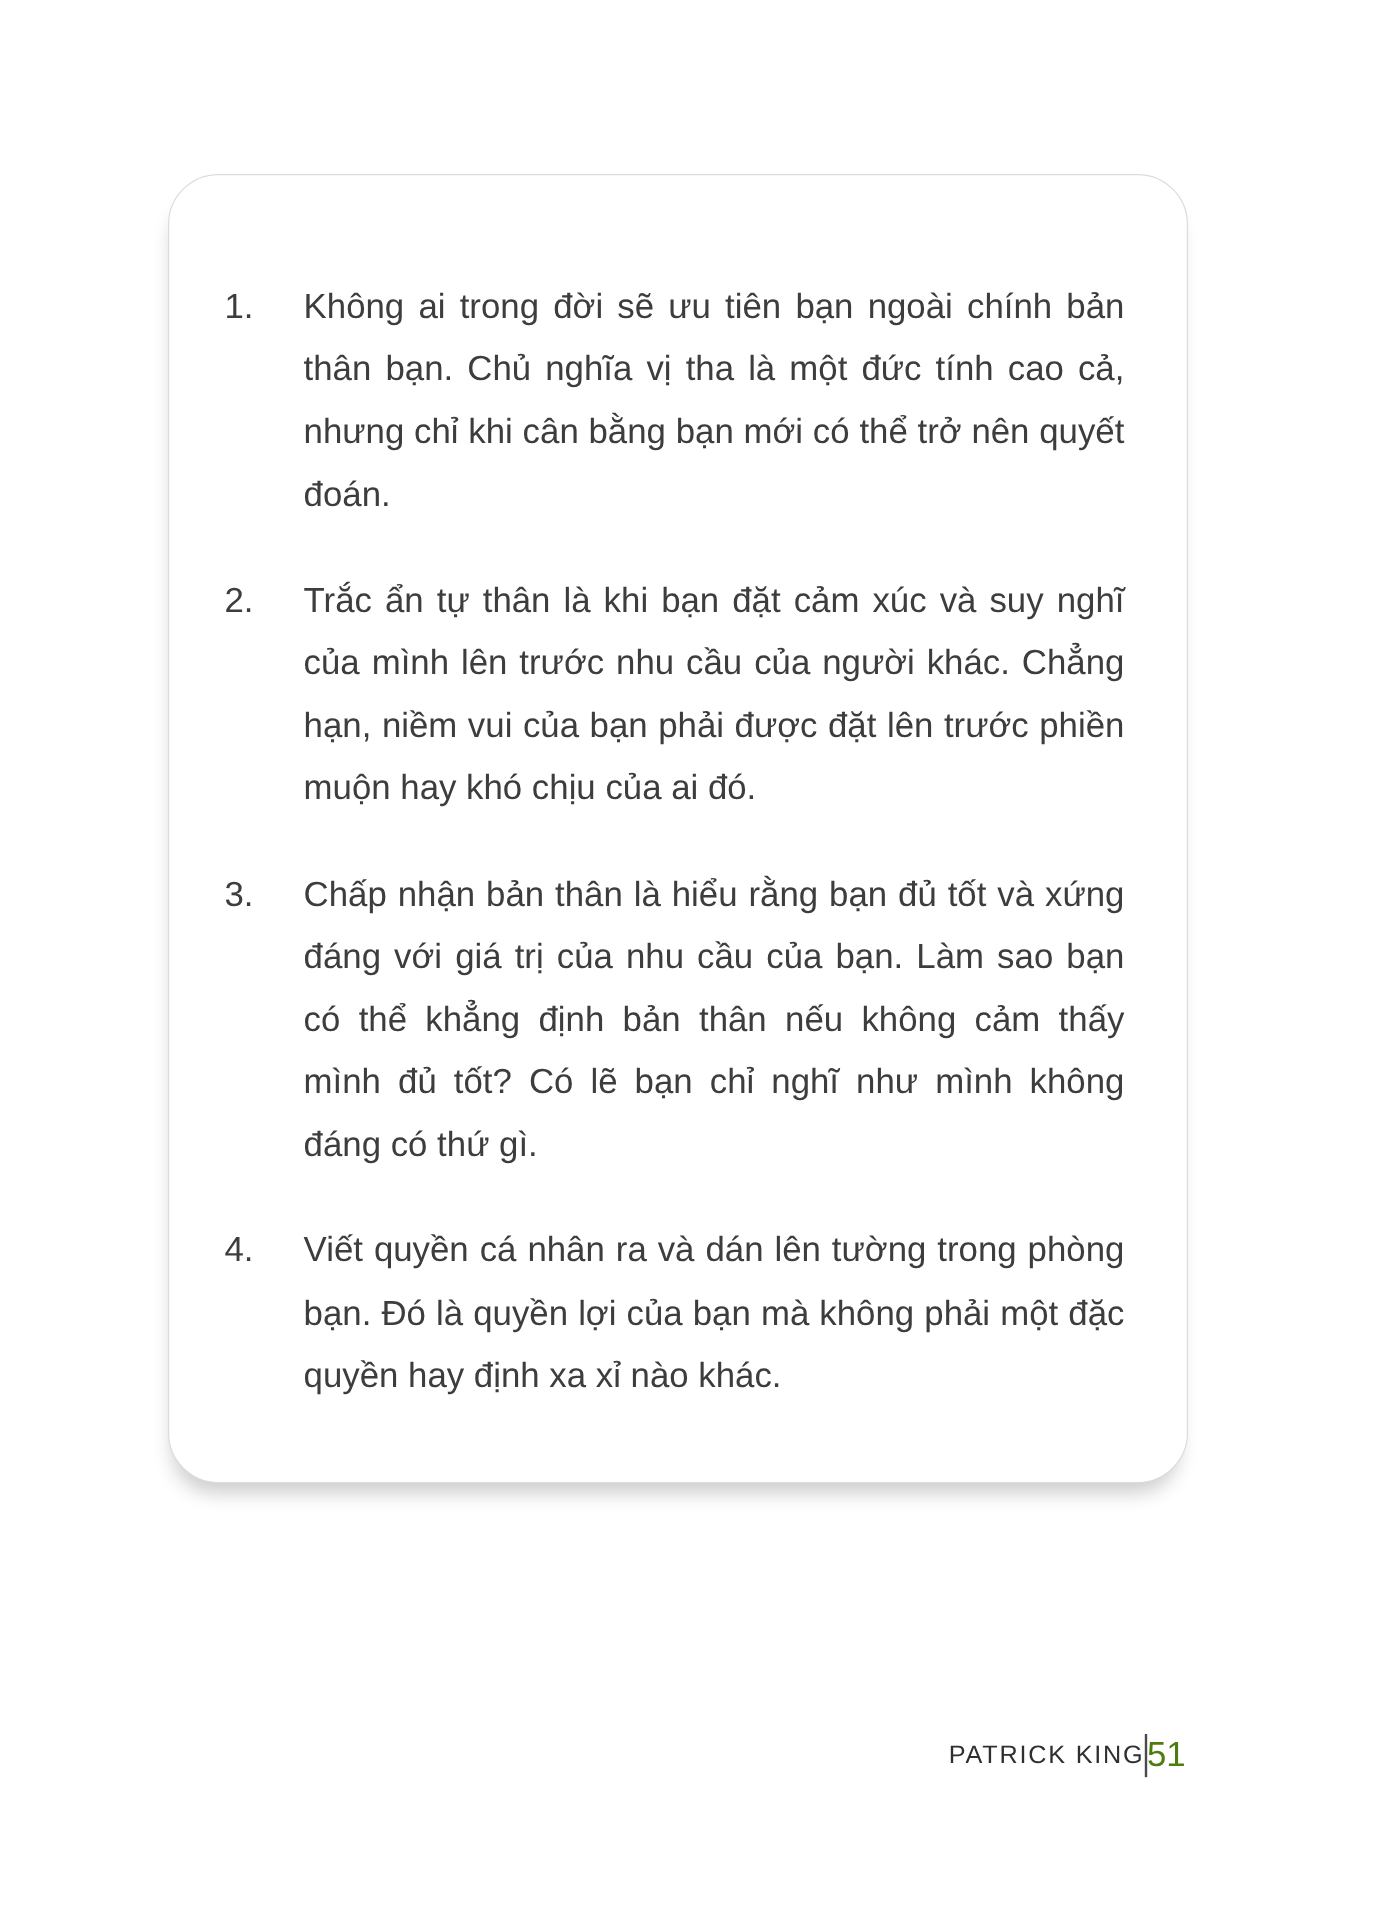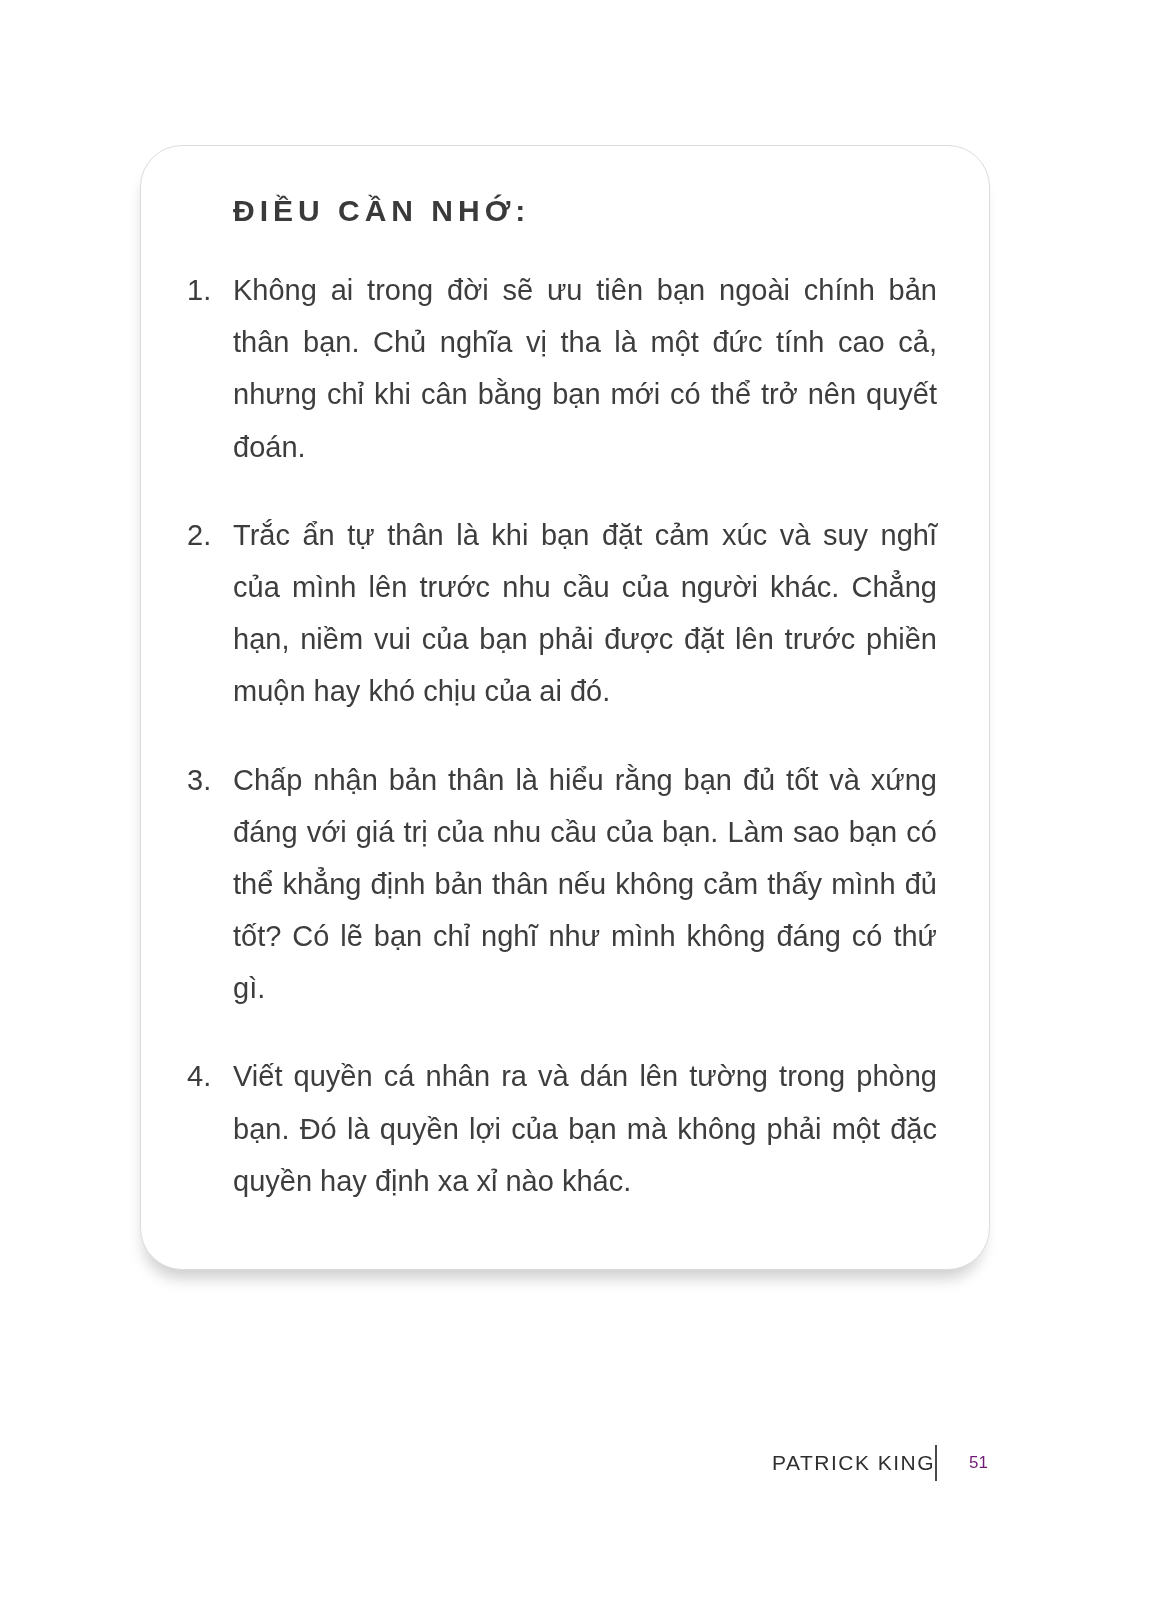--- a/index.html
+++ b/index.html
@@ -49,51 +49,50 @@
     font-size: 29px;
     line-height: 1.8;
     color: #3d3d3d;
   }
   .item-text {
     flex: 1 1 auto;
     font-size: 29px;
     line-height: 1.8;
     text-align: justify;
     color: #3d3d3d;
+    margin-left: 20px;
   }
   .footer {
     position: absolute;
     top: 1445px;
     right: 178px;
     display: flex;
     align-items: center;
   }
   .footer-author {
     font-size: 21px;
     letter-spacing: 1.5px;
     color: #2f2f2f;
   }
   .footer-divider {
     width: 2px;
     height: 36px;
     background: #4a4a4a;
   }
   .footer-pagenum {
-    font-size: 17px;
-    color: #701a75;
-    margin-left: 32px;
+    font-size: 29px;
+    color: #4d7c0f;
   }
 </style>
 </head>
 <body>
 
 <div class="page">
 
   <div class="callout-box">
-    <h2 class="box-heading">ĐIỀU CẦN NHỚ:</h2>
 
     <div class="remember-list">
 
       <div class="list-item">
         <span class="item-number">1.</span>
         <span class="item-text">Không ai trong đời sẽ ưu tiên bạn ngoài chính bản thân bạn. Chủ nghĩa vị tha là một đức tính cao cả, nhưng chỉ khi cân bằng bạn mới có thể trở nên quyết đoán.</span>
       </div>
 
       <div class="list-item">
         <span class="item-number">2.</span>

